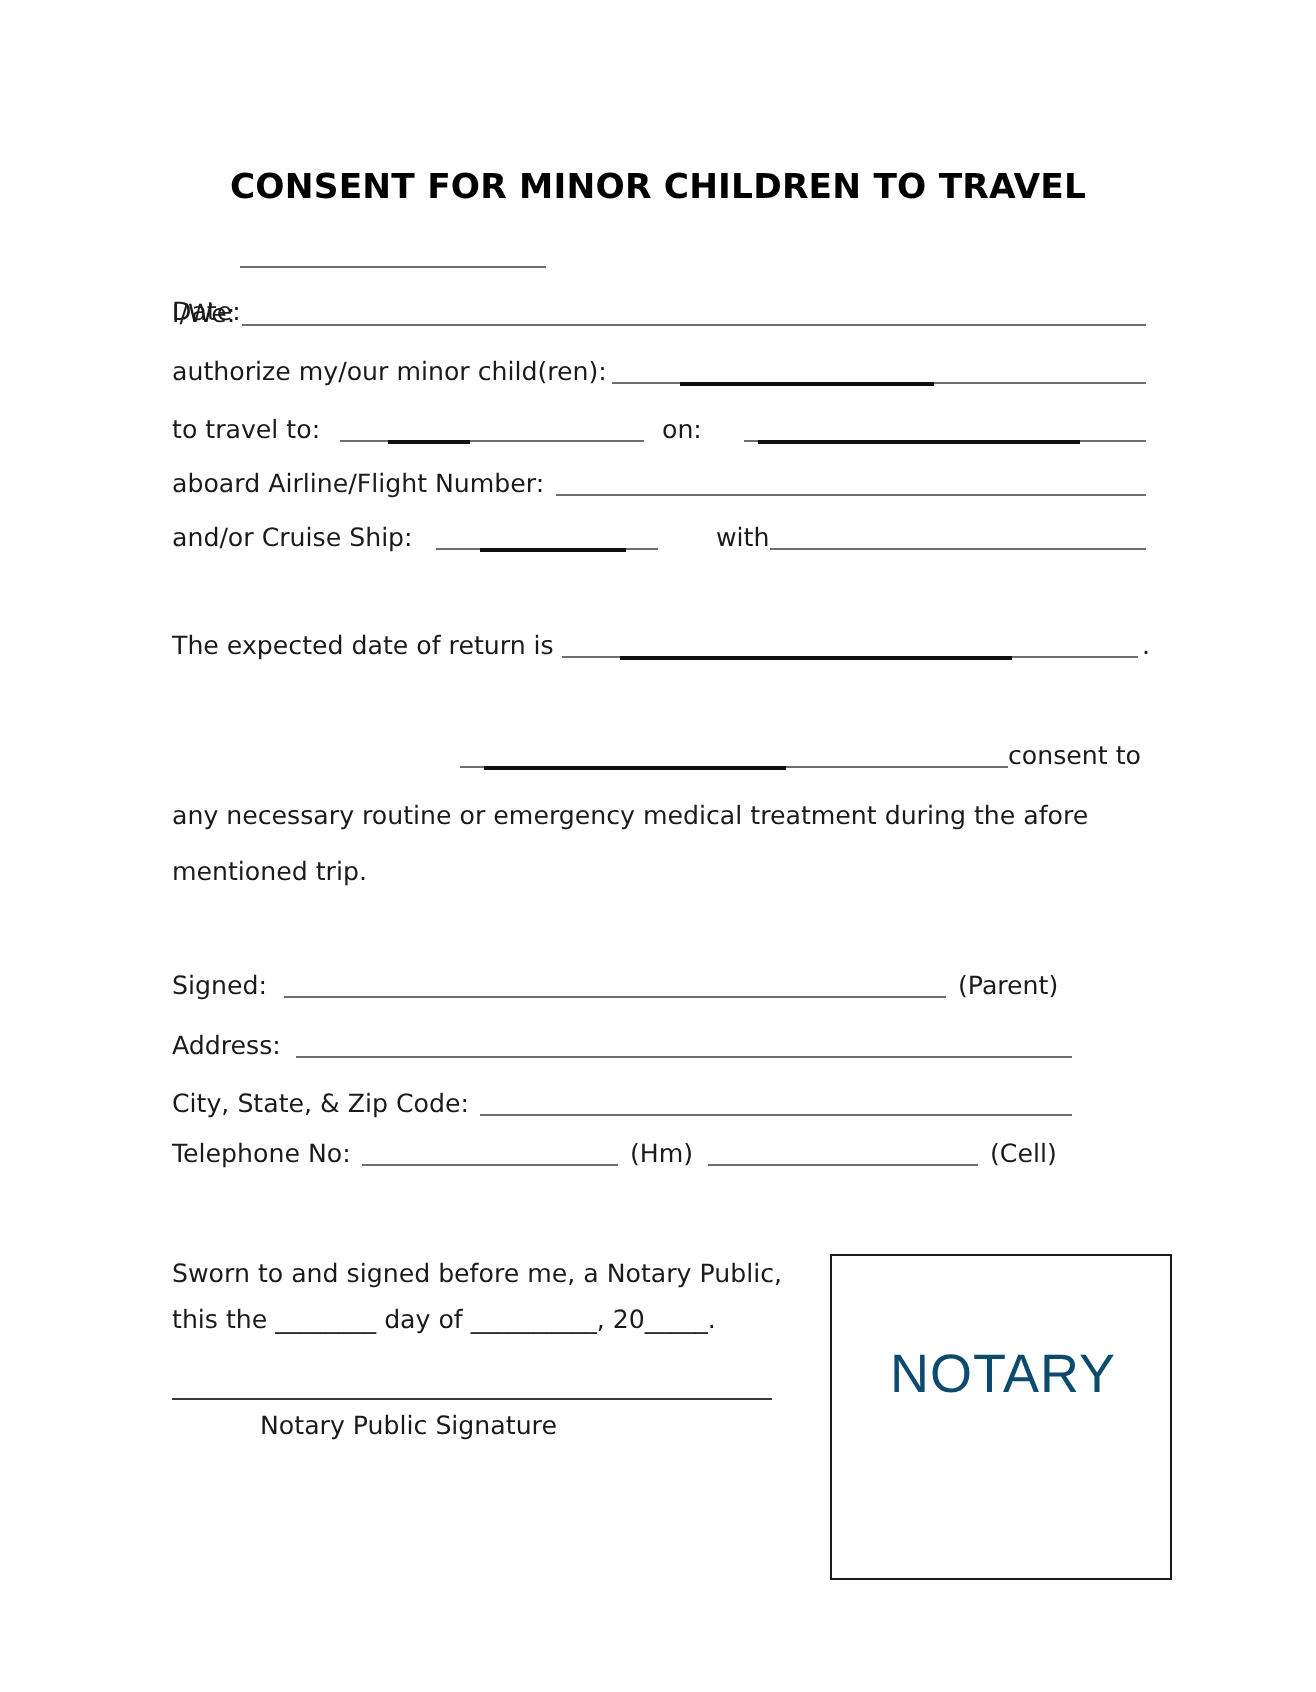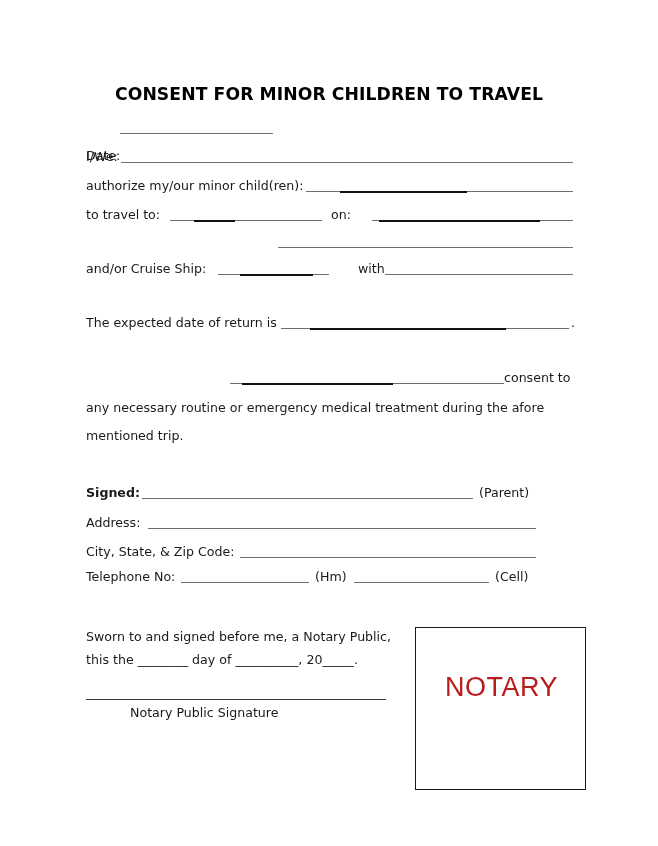--- a/index.html
+++ b/index.html
@@ -82,21 +82,21 @@
   }
   .seal-text {
     position: absolute;
     left: 0;
     top: 42px;
     width: 171px;
     text-align: center;
     font-size: 27px;
     line-height: 34px;
     letter-spacing: 0.5px;
-    color: #b91c1c;
+    color: #0c4a6e;
     font-family: "Liberation Sans", sans-serif;
   }
 </style>
 </head>
 <body>
 
 <div class="page">
 
   <div class="doc-title">CONSENT FOR MINOR CHILDREN TO TRAVEL</div>
 
@@ -121,20 +121,23 @@
   </div>
   <div class="rule" style="left:170px; top:220px; width:152px;"></div>
   <div class="rule-bold" style="left:194px; top:220px; width:41px;"></div>
 
   <div class="row" style="left:331px; top:207px;">
     <span class="lbl">on:</span>
   </div>
   <div class="rule" style="left:372px; top:220px; width:201px;"></div>
   <div class="rule-bold" style="left:379px; top:220px; width:161px;"></div>
 
+  <div class="row" style="top:234px;">
+    <span class="lbl">aboard Airline/Flight Number:</span>
+  </div>
   <div class="rule" style="left:278px; top:247px; width:295px;"></div>
 
   <div class="row" style="top:261px;">
     <span class="lbl">and/or Cruise Ship:</span>
   </div>
   <div class="rule" style="left:218px; top:274px; width:111px;"></div>
   <div class="rule-bold" style="left:240px; top:274px; width:73px;"></div>
 
   <div class="row" style="left:358px; top:261px;">
     <span class="lbl">with</span>
@@ -152,21 +155,21 @@
 
   <div class="rule" style="left:230px; top:383px; width:274px;"></div>
   <div class="rule-bold" style="left:242px; top:383px; width:151px;"></div>
   <div class="row" style="left:504px; top:370px;">
     <span>consent to</span>
   </div>
 
   <div class="row" style="top:400px;">any necessary routine or emergency medical treatment during the afore</div>
   <div class="row" style="top:428px;">mentioned trip.</div>
 
-  <div class="row" style="top:485px;font-weight:bold;">
+  <div class="row" style="top:485px;">
     <span class="lbl">Signed:</span>
   </div>
   <div class="rule" style="left:142px; top:498px; width:331px;"></div>
   <div class="row" style="left:479px; top:485px;">(Parent)</div>
 
   <div class="row" style="top:515px;">
     <span class="lbl">Address:</span>
   </div>
   <div class="rule" style="left:148px; top:528px; width:388px;"></div>
 

